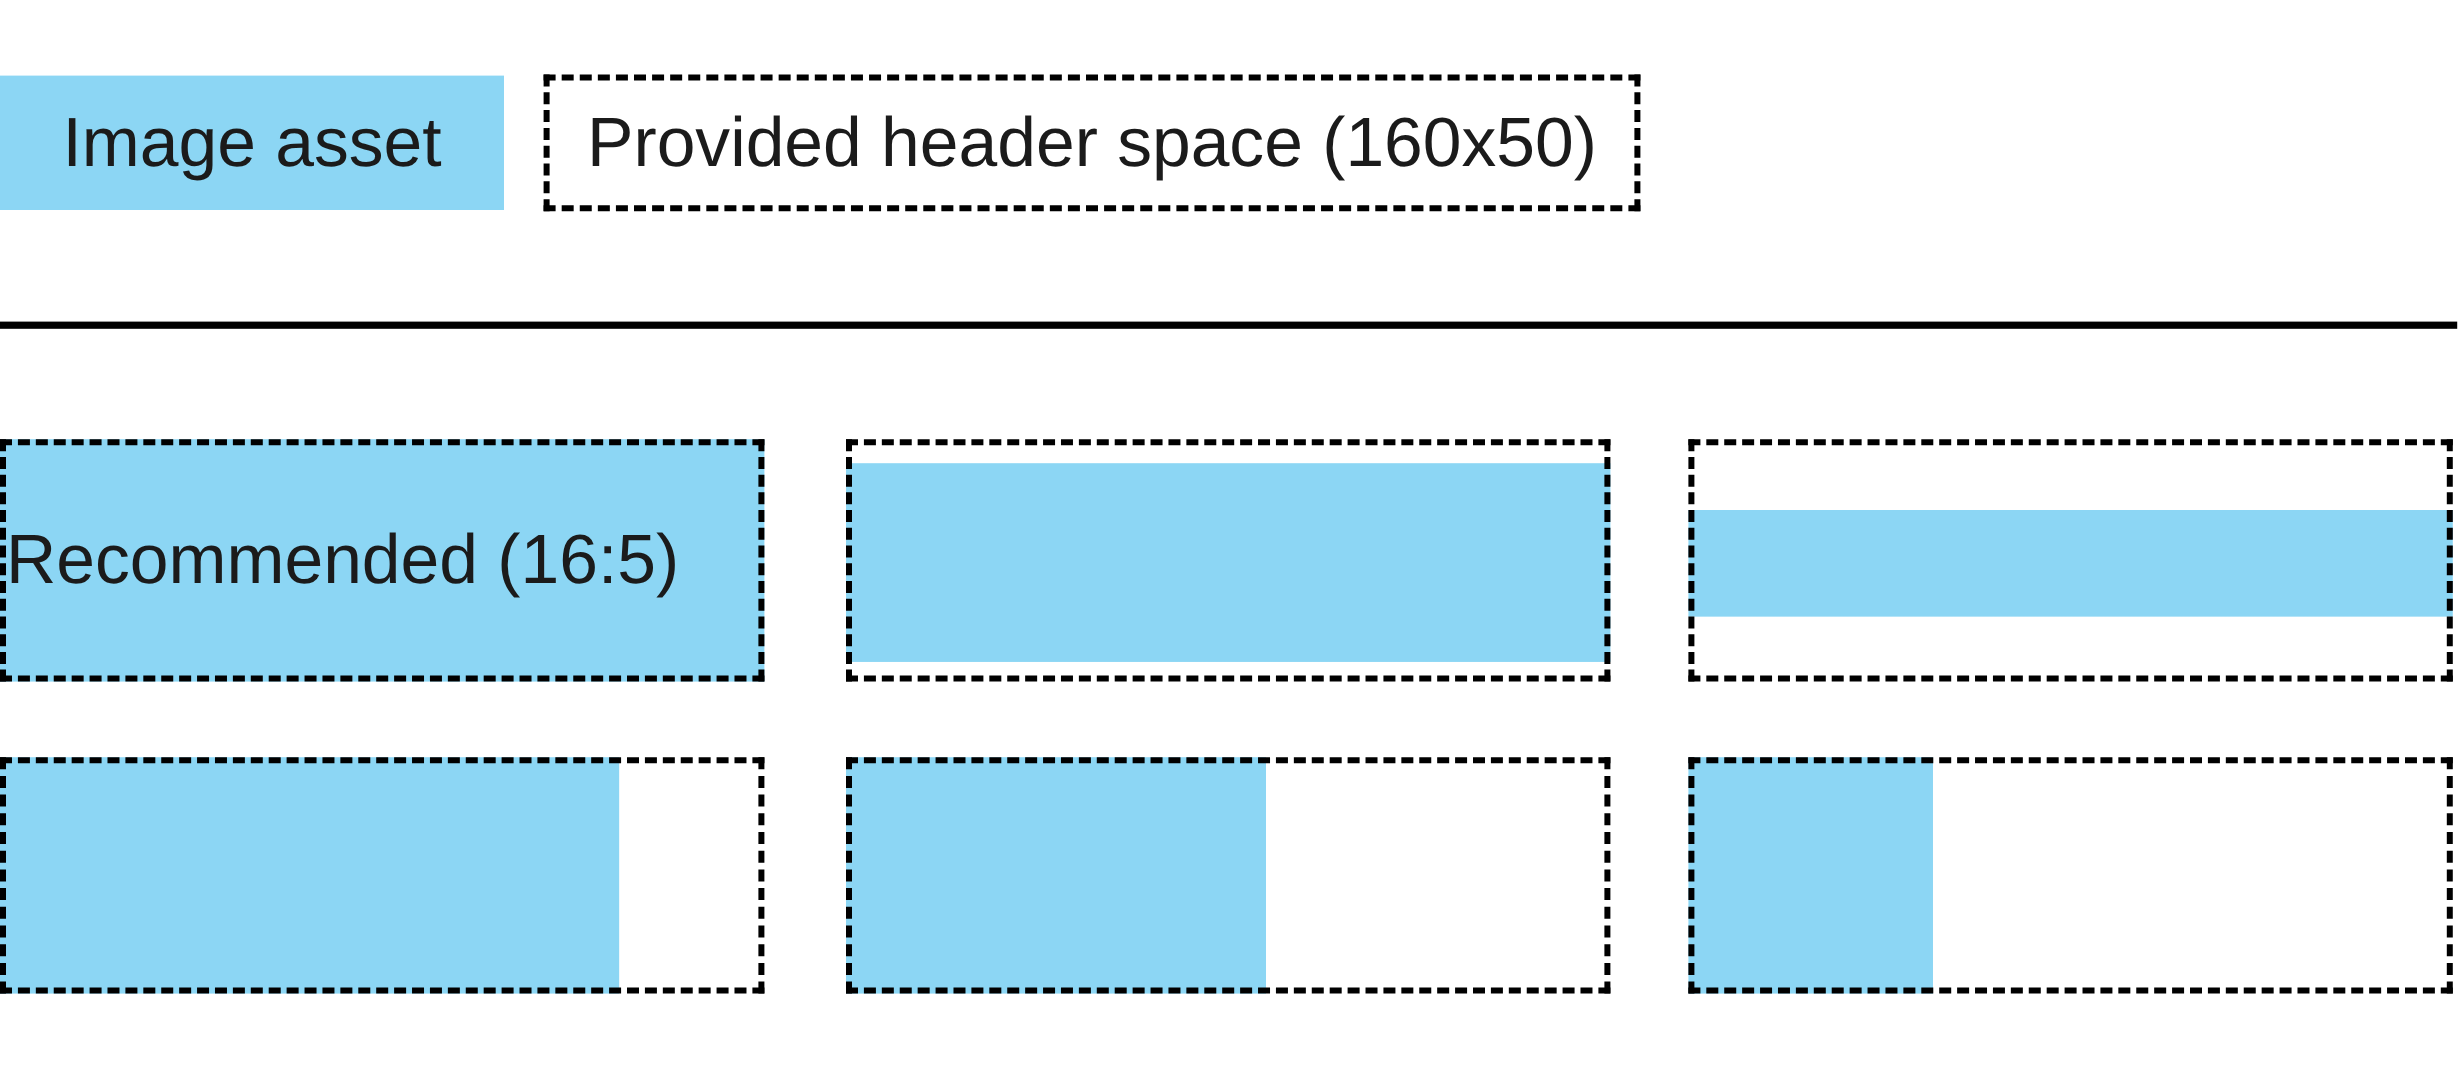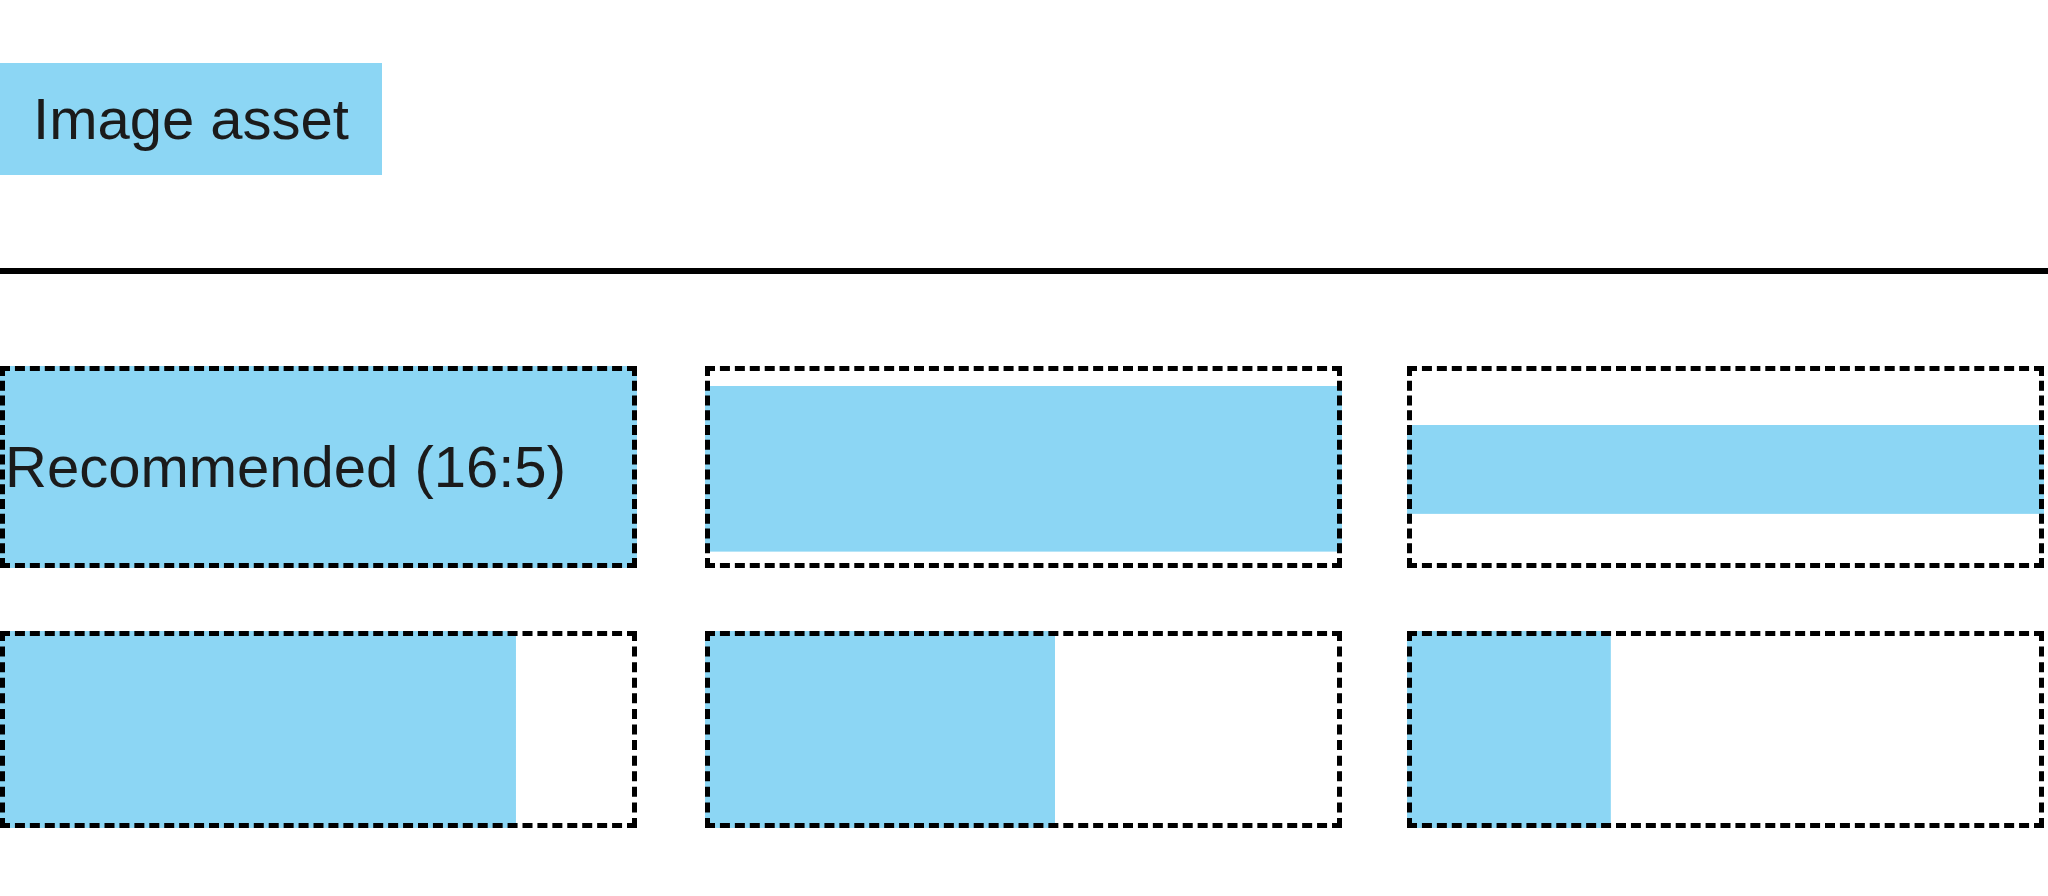--- a/index.html
+++ b/index.html
@@ -20,21 +20,21 @@
   .label {
     font-size: 58px;
     line-height: 1;
     white-space: nowrap;
     letter-spacing: 0px;
   }
   
   .legend-swatch {
     position: absolute;
     left: 0; top: 63px;
-    width: 382px; height: 112px;
+    width: 420px; height: 112px;
     background: var(--asset-blue, #8cd6f4);
     display: flex; align-items: center; justify-content: center;
   }
   .legend-dashed {
     position: absolute;
     left: 453px; top: 62px;
     width: 914px; height: 114px;
     border: 5px dashed var(--line-black, #000);
     background: #ffffff;
     display: flex; align-items: center; justify-content: center;
@@ -66,20 +66,23 @@
 </style>
 </head>
 <body>
 
 <div class="stage">
 
   <div class="legend-swatch">
     <span class="label">Image asset</span>
   </div>
 
+  <div class="legend-dashed">
+    <span class="label">Provided header space (160x50)</span>
+  </div>
 
   <div class="divider"></div>
 
   <div class="example-box row1 col1" style="background-size:100% 100%;background-position:0 0">
     <span class="label">Recommended (16:5)</span>
   </div>
 
   <div class="example-box row1 col2" style="background-size:100% 82%;background-position:0 56%"></div>
 
   <div class="example-box row1 col3" style="background-size:100% 44%;background-position:0 52%"></div>

